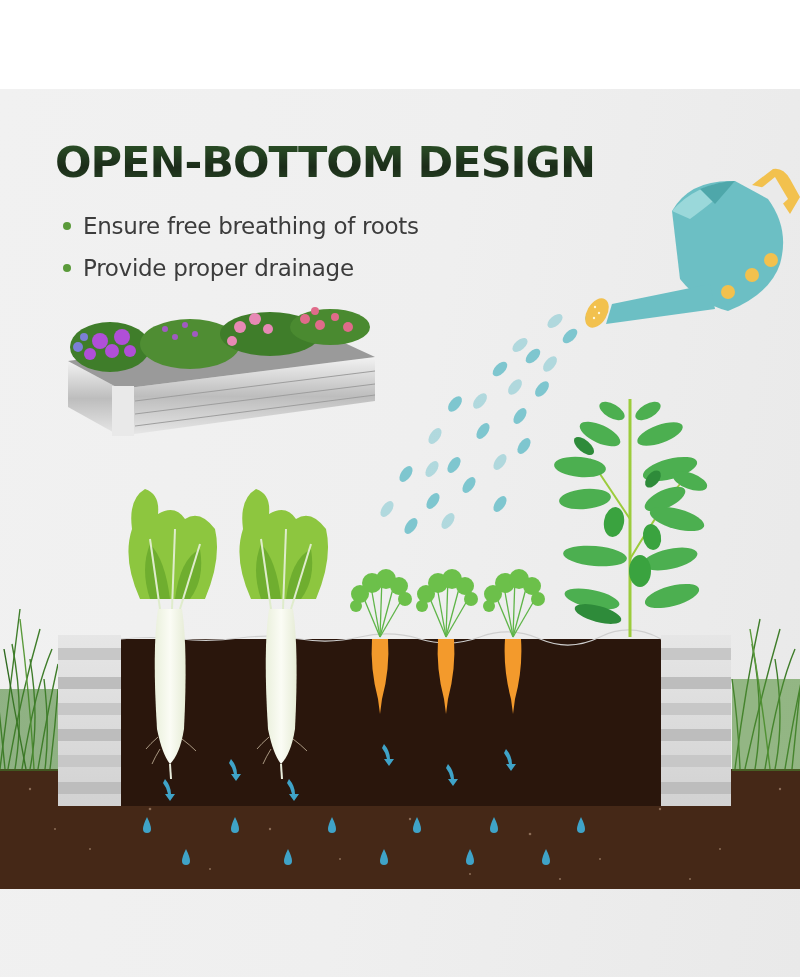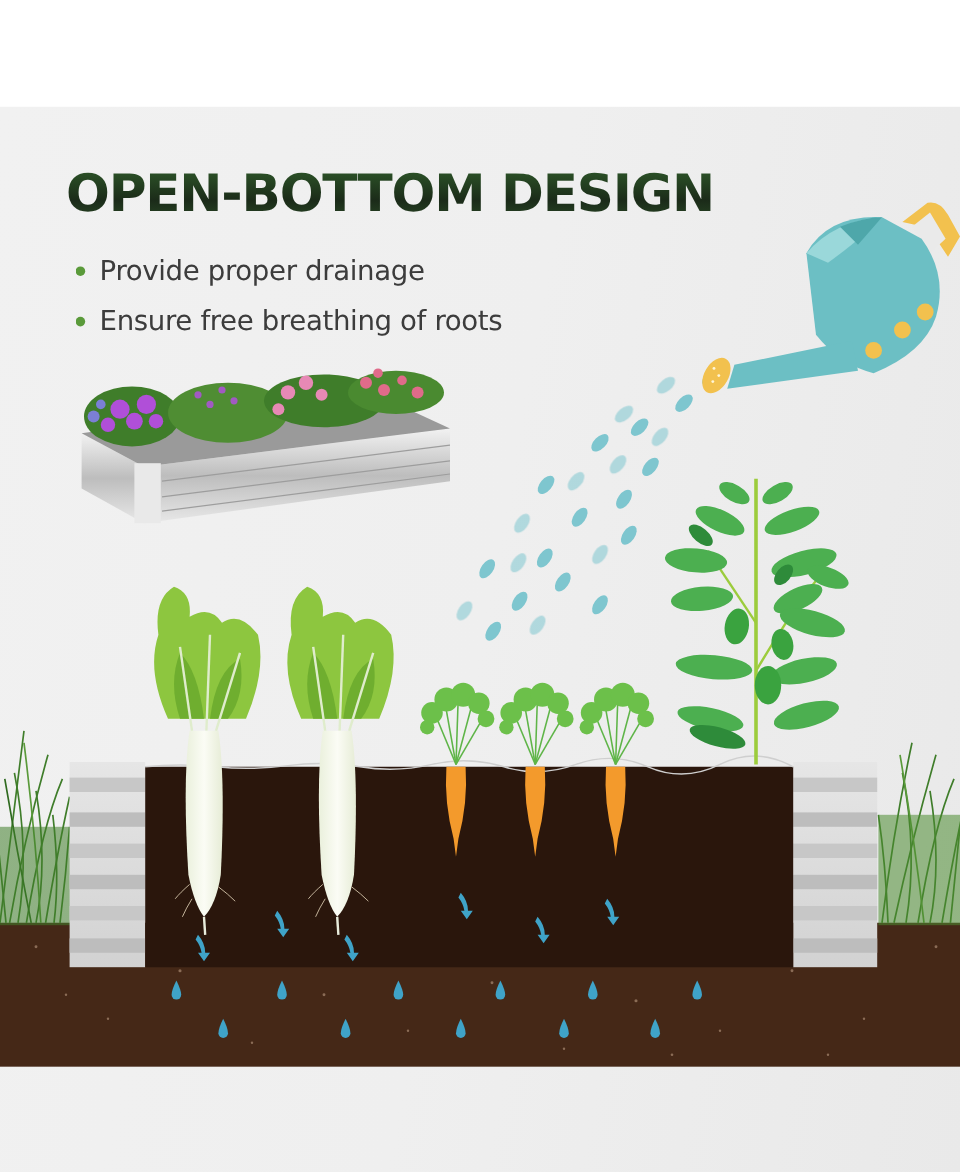--- a/index.html
+++ b/index.html
@@ -363,21 +363,21 @@
           </g>
       </g>
     </g>
   </svg>
 
   <h1 class="title">OPEN-BOTTOM DESIGN</h1>
 
   <ul class="bullets">
     <li>
       <span class="dot"></span>
-      <span>Provide proper drainage</span>
+      <span>Ensure free breathing of roots</span>
     </li>
     <li>
       <span class="dot"></span>
-      <span>Ensure free breathing of roots</span>
+      <span>Provide proper drainage</span>
     </li>
   </ul>
 
 </div>
 
 </body></html>

